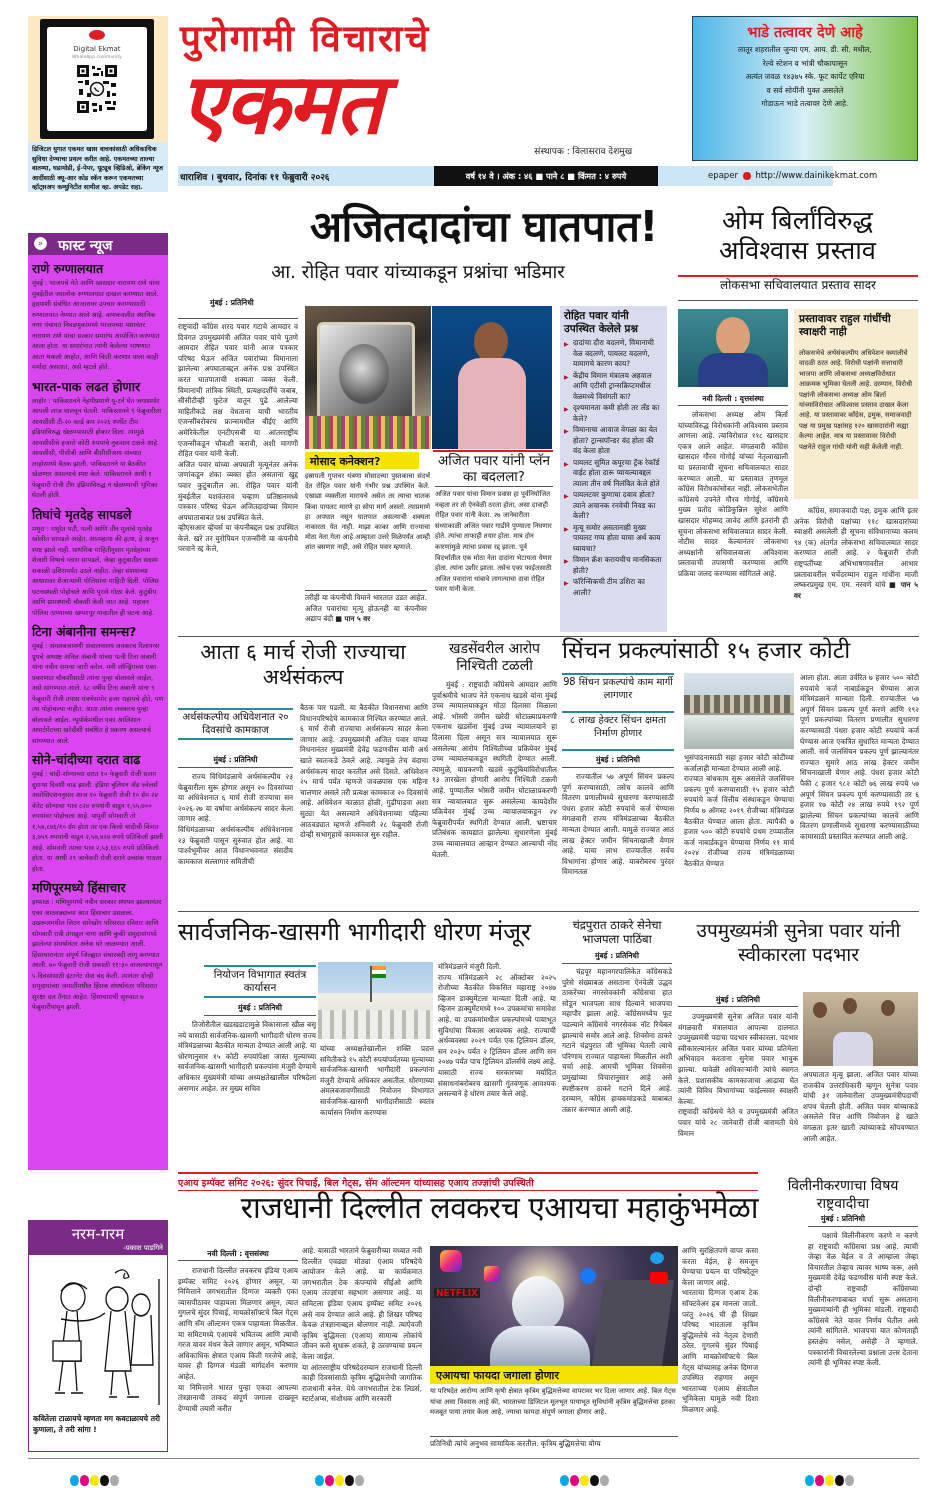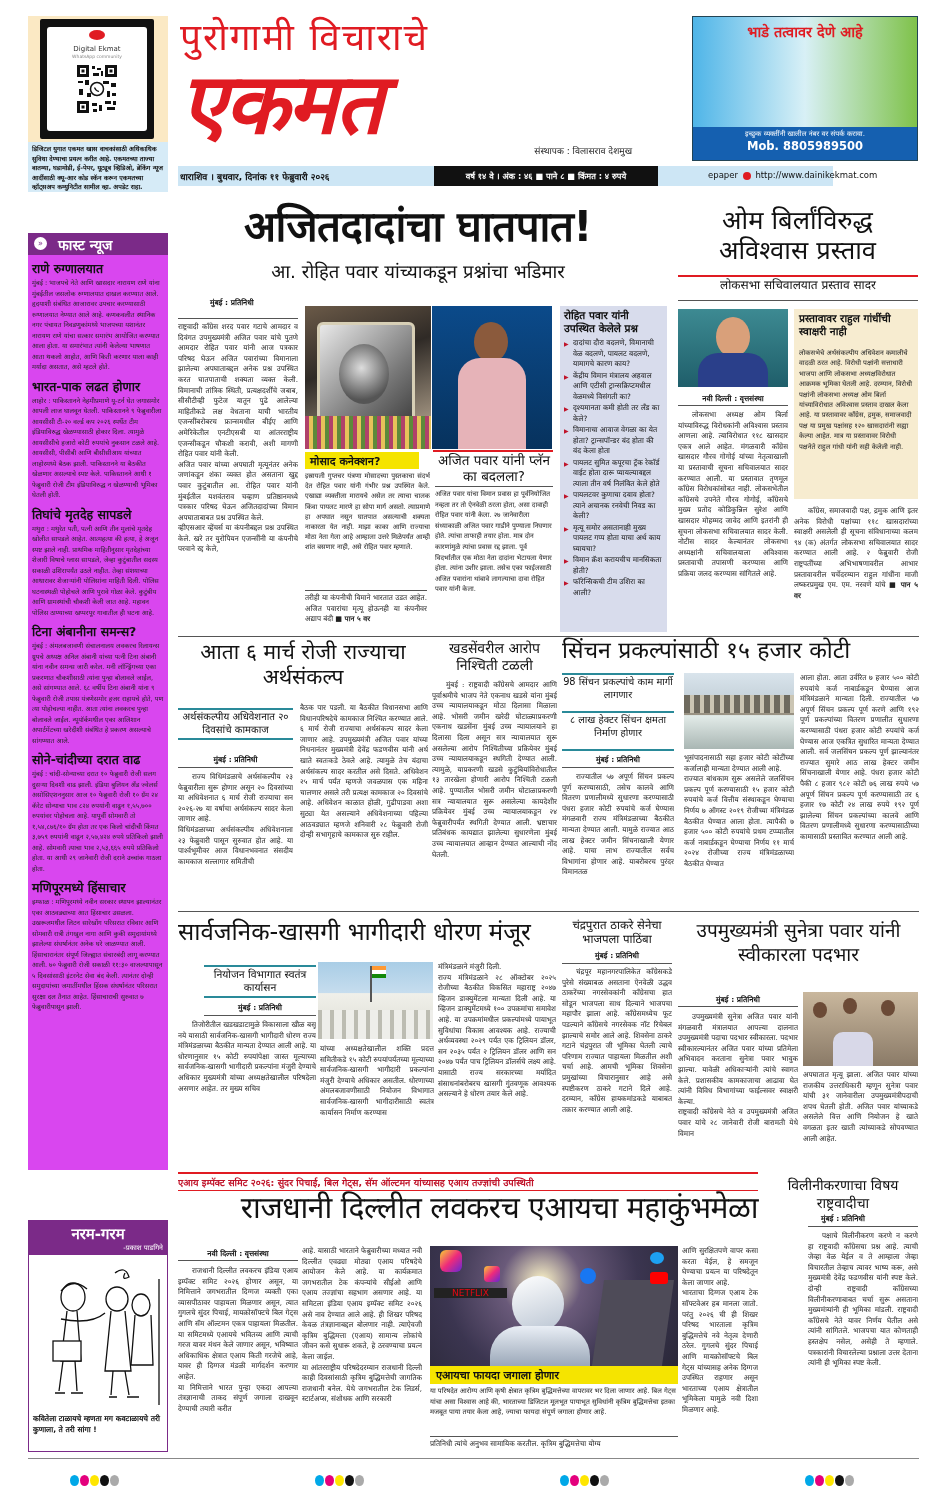--- a/index.html
+++ b/index.html
@@ -62,38 +62,41 @@
             </g>
           <circle cx="20" cy="24" r="6.5" fill="#fff" stroke="#111" stroke-width="1.5"></circle>
             <path d="M17.5 22.5 q1 3 4.5 4" stroke="#111" stroke-width="1.2" fill="none"></path>
         </svg>
       </div>
     </div>
   </div>
   <div class="abs sans" style="left:0;top:126px;width:140px;height:50px;background:#d6ebf7;padding:3px 4px;font-size:6.4px;line-height:9.5px;color:#111;font-weight:bold;overflow:hidden">डिजिटल युगात एकमत खास वाचकांसाठी अधिकाधिक सुविधा देण्याचा प्रयत्न करीत आहे. एकमतच्या ताज्या बातम्या, घडामोडी, ई-पेपर, यूट्यूब व्हिडिओ, ब्रेकिंग न्यूज आदींसाठी क्यू-आर कोड स्कॅन करून एकमतच्या व्हॉट्सअप कम्युनिटीत सामील व्हा. अपडेट राहा.</div>
 </div>
 
-<div class="abs" style="left:180px;top:16px;width:480px;font-family:'DejaVu Serif',serif;font-weight:normal;font-size:37px;color:#e01b22;letter-spacing:2px;line-height:44px">पुरोगामी विचाराचे</div>
+<div class="abs" style="left:180px;top:16px;width:480px;font-family:'DejaVu Serif',serif;font-weight:bold;font-size:37px;color:#e01b22;letter-spacing:2px;line-height:44px">पुरोगामी विचाराचे</div>
 <div class="abs" style="left:180px;top:56px;width:460px;font-family:'DejaVu Serif',serif;font-weight:bold;font-style:italic;font-size:84px;color:#e01b22;line-height:96px;letter-spacing:-2px">एकमत</div>
 <div class="abs sans" style="left:392px;top:144px;width:240px;font-size:9px;color:#222;text-align:right">संस्थापक : विलासराव देशमुख</div>
 
 <div class="abs" style="left:178px;top:166px;width:655px;height:20px;background:#cde6f5"></div>
 <div class="abs sans" style="left:180px;top:170px;width:260px;font-size:9px;font-weight:bold;color:#111">धाराशिव । बुधवार, दिनांक ११ फेब्रुवारी २०२६</div>
 <div class="abs sans" style="left:434px;top:166px;width:224px;height:20px;background:#111;color:#fff;font-size:8.2px;font-weight:bold;text-align:center;line-height:20px;white-space:nowrap;overflow:hidden">वर्ष १४ वे । अंक : ४६ ■ पाने ८ ■ किंमत : ४ रुपये</div>
 <div class="abs sans" style="left:708px;top:170px;width:140px;font-size:8.5px;color:#111;white-space:nowrap">
   <span>epaper</span>
   <span style="display:inline-block;width:8px;height:8px;border-radius:50%;background:#e01b22;vertical-align:middle;margin:0 2px"></span>
   <span>http://www.dainikekmat.com</span>
 </div>
 
 <div class="abs" style="left:692px;top:16px;width:226px;height:145px;border:1px solid #245;background:linear-gradient(90deg,#4fb5e8 0%,#d8f0f6 50%,#7fc24a 100%);overflow:hidden">
   <div class="abs" style="left:0;top:4px;width:224px;text-align:center;font-family:'DejaVu Sans',sans-serif;font-weight:bold;font-size:14.5px;color:#e01b22">भाडे तत्वावर देणे आहे</div>
-  <div class="abs" style="left:0;top:110px;width:224px;height:34px;background:#1560b0;text-align:center">
-    <div class="sans" style="font-size:7px;color:#fff;margin-top:2px">इच्छुक व्यक्तींनी खालील नंबर वर संपर्क करावा.</div>
-    <div class="sans" style="font-size:11.5px;font-weight:bold;color:#fff;margin-top:1px">Mob. 8805989500</div>
+  <div class="abs" style="left:0;top:26px;width:224px;text-align:center;font-family:'DejaVu Serif',serif;font-size:7.6px;line-height:13.5px;color:#111">
+    <div>लातूर शहरातील जुन्या एम. आय. डी. सी. मधील,</div>
+      <div>रेल्वे स्टेशन व भांत्री चौकापासून</div>
+      <div>अत्यंत जवळ १४३७५ स्के. फूट कार्पेट एरिया</div>
+      <div>व सर्व सोयींनी युक्त असलेले</div>
+      <div>गोडाऊन भाडे तत्वावर देणे आहे.</div>
   </div>
 </div>
 
 <div class="abs" style="left:28px;top:233px;width:140px;height:22px;background:#7b2a88;color:#fff">
   <span style="position:absolute;left:6px;top:4px;width:13px;height:13px;border-radius:50%;background:#fff;color:#7b2a88;font-size:8px;text-align:center;line-height:13px">»</span>
   <span class="sans" style="position:absolute;left:30px;top:2px;font-size:14px;font-weight:bold">फास्ट न्यूज</span>
 </div>
 <div class="side" style="top:255px;height:915px;overflow:hidden">
   <div>
       <h4>राणे रुग्णालयात</h4>
@@ -116,21 +119,21 @@
       <p>मुंबई : चांदी-सोन्याच्या दरात १० फेब्रुवारी रोजी सलग दुसऱ्या दिवशी वाढ झाली. इंडिया बुलियन अँड ज्वेलर्स असोसिएशननुसार आज १० फेब्रुवारी रोजी १० ग्रॅम २४ कॅरेट सोन्याचा भाव ८२४ रुपयांनी वाढून १,५५,७०० रुपयांवर पोहोचला आहे. यापूर्वी सोमवारी तो १,५४,८७६/१० ग्रॅम होता तर एक किलो चांदीची किंमत ३,७५९ रुपयांनी वाढून २,५७,४२४ रुपये प्रतिकिलो झाली आहे. सोमवारी त्याचा भाव २,५३,६६५ रुपये प्रतिकिलो होता. या आधी २९ जानेवारी रोजी दराने उच्चांक गाठला होता.</p>
     </div>
   <div>
       <h4>मणिपूरमध्ये हिंसाचार</h4>
       <p>इम्फाळ : मणिपूरमध्ये नवीन सरकार स्थापन झाल्यानंतर एका आठवड्याच्या आत हिंसाचार उसळला. उखरूलमधील लिटन सारेखोंग परिसरात रविवार आणि सोमवारी रात्री तंगखुल नागा आणि कुकी समुदायांमध्ये झालेल्या संघर्षानंतर अनेक घरे जाळण्यात आली. हिंसाचारानंतर संपूर्ण जिल्ह्यात संचारबंदी लागू करण्यात आली. ७० फेब्रुवारी रोजी सकाळी ११:३० वाजल्यापासून ५ दिवसांसाठी इंटरनेट सेवा बंद केली. त्यानंतर दोन्ही समुदायांच्या जमातींमधील हिंसक संघर्षानंतर परिसरात सुरक्षा दल तैनात आहेत. हिंसाचाराची सुरुवात ७ फेब्रुवारीपासून झाली.</p>
     </div>
 </div>
 
 <div class="abs" style="left:28px;top:1220px;width:140px;height:232px;border:1px solid #7b2a88;background:#fff">
   <div class="abs" style="left:0;top:0;width:138px;height:34px;background:#7b2a88">
-    <div class="abs sans" style="left:0;top:2px;width:138px;text-align:center;font-size:15px;font-weight:bold;color:#fff">नरम-गरम</div>
+    <div class="abs sans" style="left:0;top:2px;width:138px;text-align:center;font-size:15px;font-weight:normal;color:#fff">नरम-गरम</div>
     <div class="abs sans" style="right:4px;top:22px;font-size:7px;color:#fff">-प्रकाश पाडगिने</div>
   </div>
   <div class="abs" style="left:2px;top:38px;width:134px;height:150px">
     <svg width="134" height="150" viewBox="0 0 134 150" fill="none" stroke="#111" stroke-width="1.3">
       <ellipse cx="42" cy="38" rx="12" ry="14"></ellipse>
         <path d="M30 32 q12-14 26-2"></path>
         <path d="M36 52 l-6 50 h20 l-4-50"></path>
         <path d="M30 60 q30 6 44 -6"></path>
         <rect x="22" y="82" width="28" height="20" fill="#fff"></rect>
         <path d="M32 102 l-4 30 M44 102 l2 30"></path>
@@ -141,21 +144,21 @@
         <path d="M78 138 h8 M96 138 h12"></path>
         <path d="M84 14 q10 -8 14 4 q-8 4 -4 -4"></path>
       <ellipse cx="110" cy="46" rx="9" ry="11"></ellipse>
         <path d="M104 56 l-4 50 h22 l-2-50"></path>
         <path d="M128 20 v126"></path>
     </svg>
   </div>
   <div class="abs sans" style="left:4px;top:192px;width:130px;font-size:7.5px;line-height:11px;color:#111;font-weight:bold">कवितेला टाळायचे म्हणता मग कवटाळायचे तरी कुणाला, ते तरी सांगा !</div>
 </div>
 
-<div class="abs hd" style="left:178px;top:205px;width:480px;font-size:42px;text-align:center;letter-spacing:-0.5px">अजितदादांचा घातपात!</div>
+<div class="abs hd" style="left:178px;top:205px;width:480px;font-size:42px;text-align:right;letter-spacing:-0.5px">अजितदादांचा घातपात!</div>
 <div class="abs hd" style="left:178px;top:262px;width:480px;font-size:18.5px;font-weight:normal;text-align:center">आ. रोहित पवार यांच्याकडून प्रश्नांचा भडिमार</div>
 <div class="abs byline" style="left:210px;top:297px">मुंबई : प्रतिनिधी</div>
 <div class="rule" style="left:178px;top:318px;width:120px"></div>
 <div class="abs txt" style="left:178px;top:322px;width:120px;height:312px;white-space:pre-line">राष्ट्रवादी काँग्रेस शरद पवार गटाचे आमदार व दिवंगत उपमुख्यमंत्री अजित पवार यांचे पुतणे आमदार रोहित पवार यांनी आज पत्रकार परिषद घेऊन अजित पवारांच्या विमानाला झालेल्या अपघाताबद्दल अनेक प्रश्न उपस्थित करत घातपाताची शक्यता व्यक्त केली. विमानाची तांत्रिक स्थिती, प्रत्यक्षदर्शींचे जबाब, सीसीटीव्ही फुटेज यातून पुढे आलेल्या माहितीकडे लक्ष वेधताना याची भारतीय एजन्सींबरोबरच फ्रान्समधील बीईए आणि अमेरिकेतील एनटीएसबी या आंतरराष्ट्रीय एजन्सीकडून चौकशी करावी, अशी मागणी रोहित पवार यांनी केली.
      अजित पवार यांच्या अपघाती मृत्यूनंतर अनेक जणांकडून शंका व्यक्त होत असताना खुद्द पवार कुटुंबातील आ. रोहित पवार यांनी मुंबईतील यशवंतराव चव्हाण प्रतिष्ठानमध्ये पत्रकार परिषद घेऊन अजितदादांच्या विमान अपघाताबाबत प्रश्न उपस्थित केले.
      व्हीएसआर व्हेंचर्स या कंपनीबद्दल प्रश्न उपस्थित केले. खरे तर युरोपियन एजन्सींनी या कंपनीचे परवाने रद्द केले,</div>
 
 <div class="photo" style="left:305px;top:306px;width:126px;height:143px;background:linear-gradient(160deg,#6b5a48,#2f2a26 40%,#c9b8a0 100%)">
   <div class="abs" style="left:12px;top:16px;width:98px;height:120px;background:linear-gradient(135deg,#e9e9e9,#777 60%,#333);border:3px solid #d7cfb6;border-radius:6px"></div>
   <div class="abs" style="left:34px;top:38px;width:50px;height:60px;border-radius:50%;background:radial-gradient(circle at 45% 40%,#ddd,#555 70%)"></div>
@@ -293,21 +296,21 @@
 <div class="abs byline" style="left:178px;top:1248px;width:120px;text-align:center">नवी दिल्ली : वृत्तसंस्था</div>
 <div class="rule" style="left:178px;top:1260px;width:120px"></div>
 <div class="abs txt" style="left:178px;top:1266px;width:120px;height:188px;white-space:pre-line;text-indent:14px">राजधानी दिल्लीत लवकरच इंडिया एआय इम्पॅक्ट समिट २०२६ होणार असून, या निमित्ताने जगभरातील दिग्गज व्यक्ती एका व्यासपीठावर पाहायला मिळणार असून, त्यात गुगलचे सुंदर पिचाई, मायक्रोसॉफ्टचे बिल गेट्स आणि सॅम ऑल्टमन एकत्र पाहायला मिळतील. या समिटमध्ये एआयचे भवितव्य आणि त्याची गरज यावर मंथन केले जाणार असून, भविष्यात अधिकाधिक क्षेत्रात एआय किती गरजेचे आहे, यावर ही दिग्गज मंडळी मार्गदर्शन करणार आहेत.
      या निमित्ताने भारत पुन्हा एकदा आपल्या तंत्रज्ञानाची ताकद संपूर्ण जगाला दाखवून देण्याची तयारी करीत</div>
 <div class="abs txt" style="left:302px;top:1246px;width:120px;height:208px;white-space:pre-line">आहे. यासाठी भारताने फेब्रुवारीच्या मध्यात नवी दिल्लीत एवढ्या मोठ्या एआय परिषदेचे आयोजन केले आहे. या कार्यक्रमात जगभरातील टेक कंपन्यांचे सीईओ आणि एआय तज्ज्ञांचा सहभाग असणार आहे. या समिटला इंडिया एआय इम्पॅक्ट समिट २०२६ असे नाव देण्यात आले आहे. ही शिखर परिषद केवळ तंत्रज्ञानाबद्दल बोलणार नाही. त्याऐवजी कृत्रिम बुद्धिमत्ता (एआय) सामान्य लोकांचे जीवन कसे सुधारू शकते, हे ठरवण्याचा प्रयत्न केला जाईल.
      या आंतरराष्ट्रीय परिषदेदरम्यान राजधानी दिल्ली काही दिवसांसाठी कृत्रिम बुद्धिमत्तेची जागतिक राजधानी बनेल. येथे जगभरातील टेक लिडर्स, स्टार्टअप्स, संशोधक आणि सरकारी</div>
 <div class="photo" style="left:430px;top:1246px;width:248px;height:120px;background:radial-gradient(circle at 45% 30%,#fff7c9 0%,#6a5a7a 25%,#3b3550 60%,#2a2838 100%)">
   <div class="abs" style="left:82px;top:30px;width:52px;height:56px;border-radius:50%;background:linear-gradient(160deg,#fff,#b9c4d2)"></div>
   <div class="abs" style="left:60px;top:80px;width:100px;height:40px;border-radius:30px 30px 0 0;background:linear-gradient(180deg,#e9eef5,#9aa7b8)"></div>
   <div class="abs" style="left:168px;top:34px;width:70px;height:86px;background:#4e4b58;transform:skewX(-8deg)"></div>
-  <div class="abs sans" style="left:4px;top:42px;font-size:9px;color:#e50914;font-weight:normal;background:#222;padding:0 18px">NETFLIX</div>
+  <div class="abs sans" style="left:4px;top:42px;font-size:9px;color:#e50914;font-weight:bold;background:#222;padding:0 2px">NETFLIX</div>
   <div class="abs" style="left:10px;top:4px;width:22px;height:22px;border-radius:6px;background:linear-gradient(135deg,#f9ce34,#ee2a7b,#6228d7)"></div>
   <div class="abs" style="left:54px;top:20px;width:16px;height:16px;border-radius:4px;background:linear-gradient(135deg,#f9ce34,#ee2a7b,#6228d7)"></div>
   <div class="abs" style="left:150px;top:22px;width:16px;height:16px;border-radius:50%;background:#1877f2"></div>
   <div class="abs" style="left:220px;top:6px;width:14px;height:12px;border-radius:50%;background:#1da1f2"></div>
   <div class="abs" style="left:220px;top:26px;width:18px;height:12px;border-radius:3px;background:#ff0000"></div>
 </div>
 <div class="abs sans" style="left:430px;top:1366px;width:248px;height:18px;background:#f5e400;font-size:11px;font-weight:bold;padding:1px 6px">एआयचा फायदा जगाला होणार</div>
 <div class="abs sans" style="left:430px;top:1386px;width:248px;height:48px;font-size:6.8px;line-height:10.5px;color:#222;overflow:hidden">या परिषदेत आरोग्य आणि कृषी क्षेत्रात कृत्रिम बुद्धिमत्तेच्या वापरावर भर दिला जाणार आहे. बिल गेट्स यांचा असा विश्वास आहे की, भारताच्या डिजिटल मूलभूत पायाभूत सुविधांनी कृत्रिम बुद्धिमत्तेचा इतका मजबूत पाया तयार केला आहे, ज्याचा फायदा संपूर्ण जगाला होणार आहे.</div>
 <div class="rule" style="left:430px;top:1436px;width:248px"></div>
 <div class="abs txt" style="left:430px;top:1439px;width:248px;height:12px">प्रतिनिधी त्यांचे अनुभव सामायिक करतील. कृत्रिम बुद्धिमत्तेचा योग्य</div>

